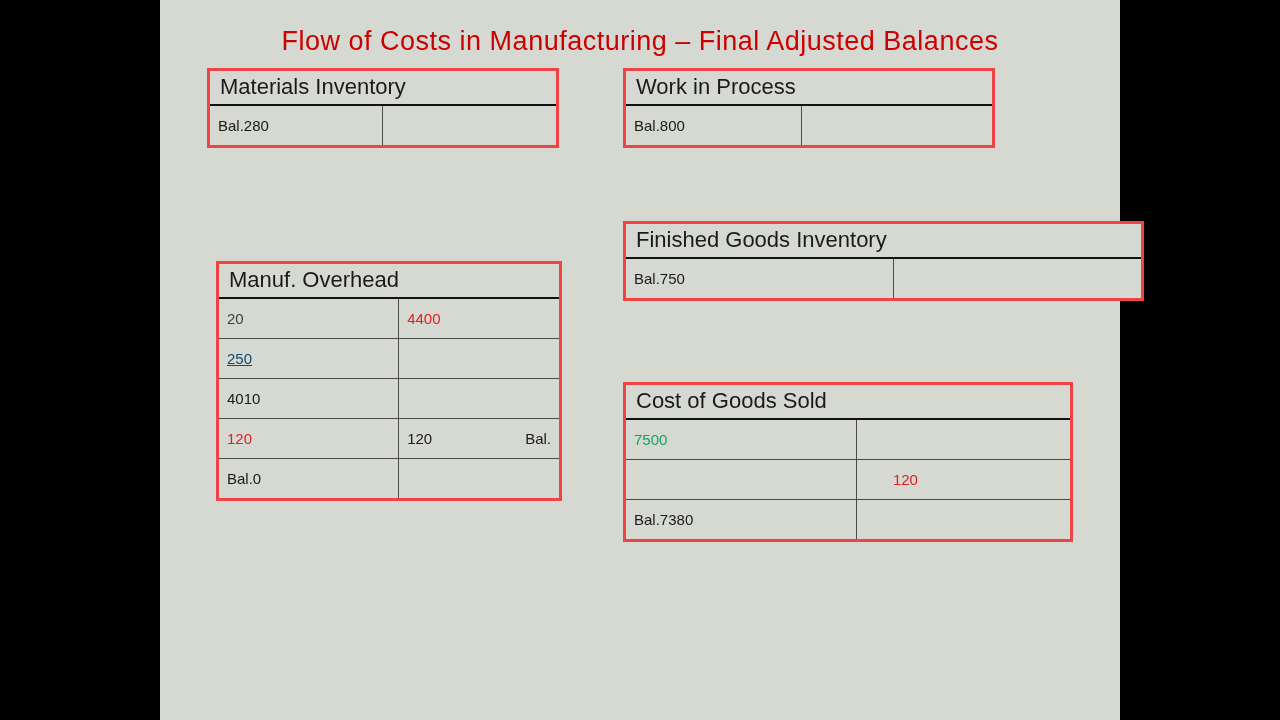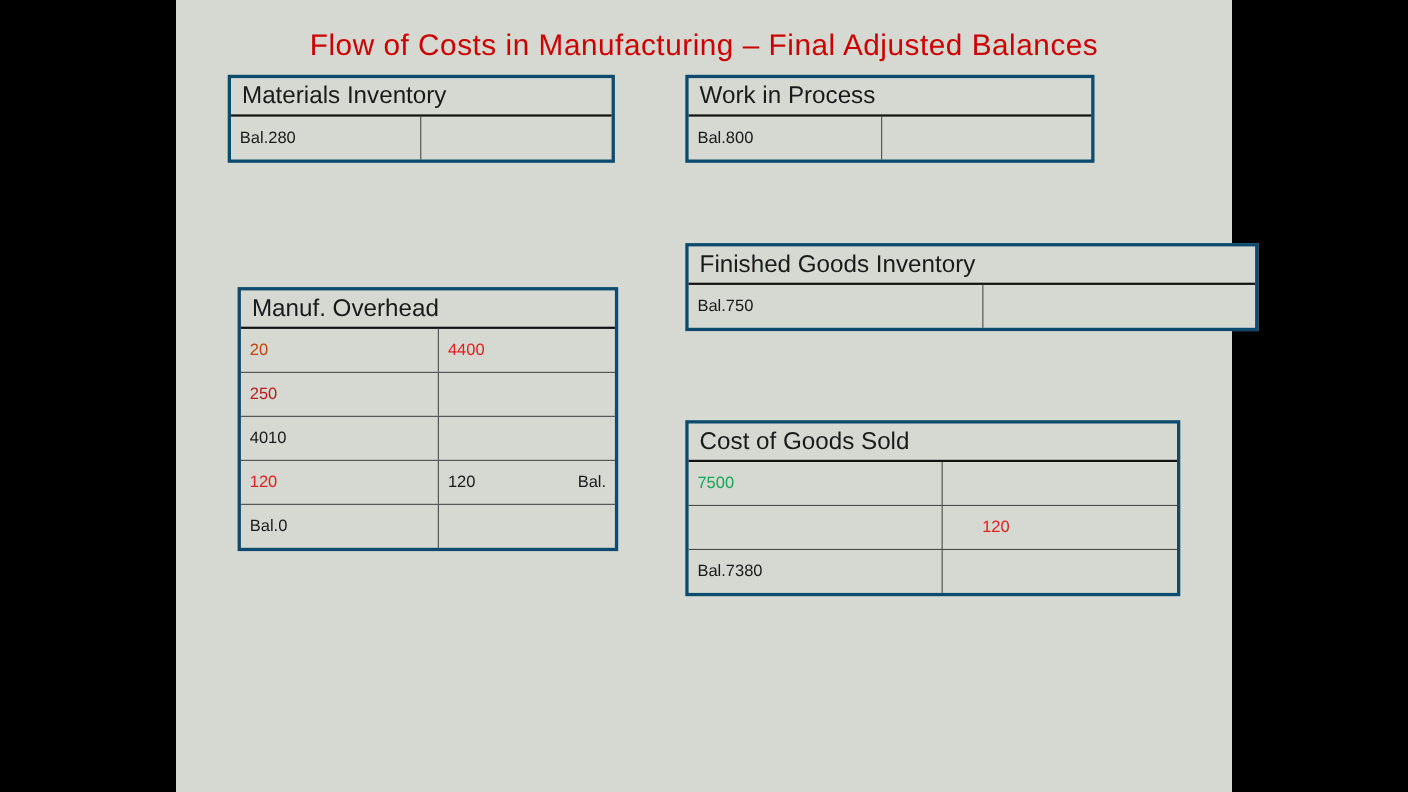--- a/index.html
+++ b/index.html
@@ -29,21 +29,21 @@
     text-align: center;
     color: #cc0000;
     font-size: 27px;
     font-weight: normal;
     letter-spacing: 0.5px;
     white-space: nowrap;
   }
 
   .t-account {
     position: absolute;
-    border: 3px solid #0c4a6e;
+    border: 3px solid #ef4444;
     background: #d6d9d2;
     box-sizing: border-box;
   }
   .t-header {
     font-size: 22px;
     color: #1a1a1a;
     padding: 4px 6px 5px 10px;
     border-bottom: 2px solid #111111;
     line-height: 1.1;
     white-space: nowrap;
@@ -201,33 +201,33 @@
       </div>
     </div>
   </div>
 
   <div class="t-account" id="acct-overhead">
     <div class="t-header">Manuf. Overhead</div>
 
     <div class="t-row">
       <div class="t-cell left">
         <span class="lbl"></span>
-        <span class="amt" style="color:#c2410c;">20</span>
+        <span class="amt" style="color:#404040;">20</span>
       </div>
       <div class="t-cell right">
         <span class="amt-left" style="color:#e02020;">4400</span>
         <span class="spacer"></span>
         <span class="lbl-right"></span>
       </div>
     </div>
 
     <div class="t-row">
       <div class="t-cell left">
         <span class="lbl"></span>
-        <span class="amt" style="color:#b91c1c;">250</span>
+        <span class="amt" style="color:#0c4a6e;text-decoration:underline;">250</span>
       </div>
       <div class="t-cell right">
         <span class="amt-left"></span>
         <span class="spacer"></span>
         <span class="lbl-right"></span>
       </div>
     </div>
 
     <div class="t-row">
       <div class="t-cell left">

